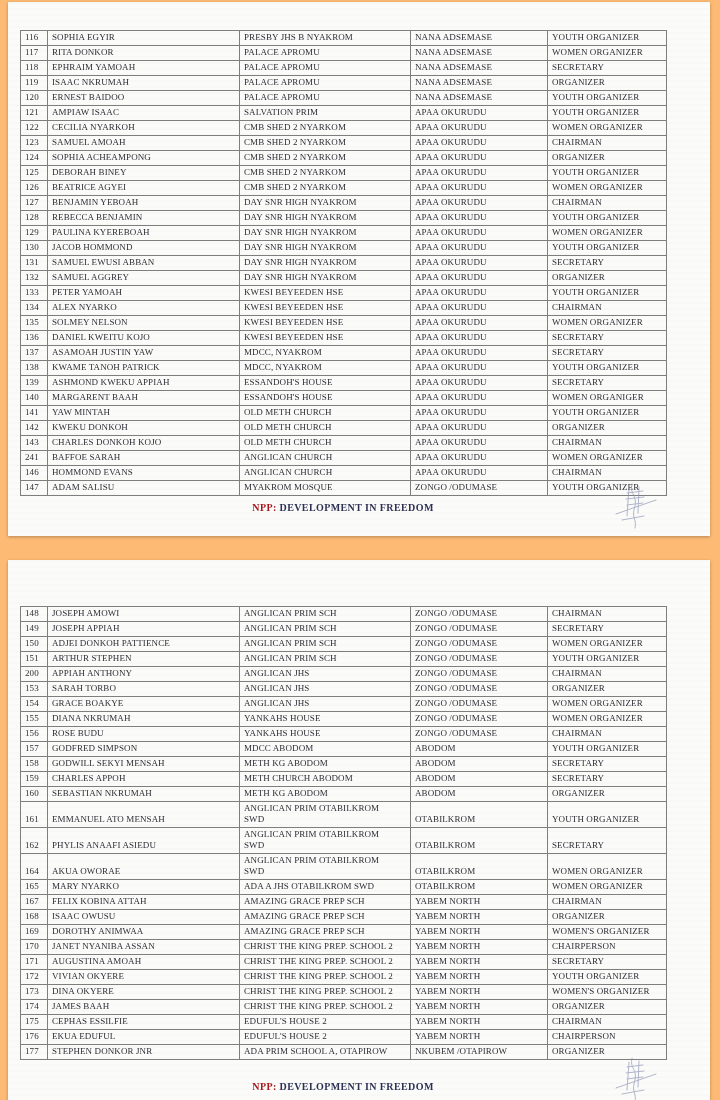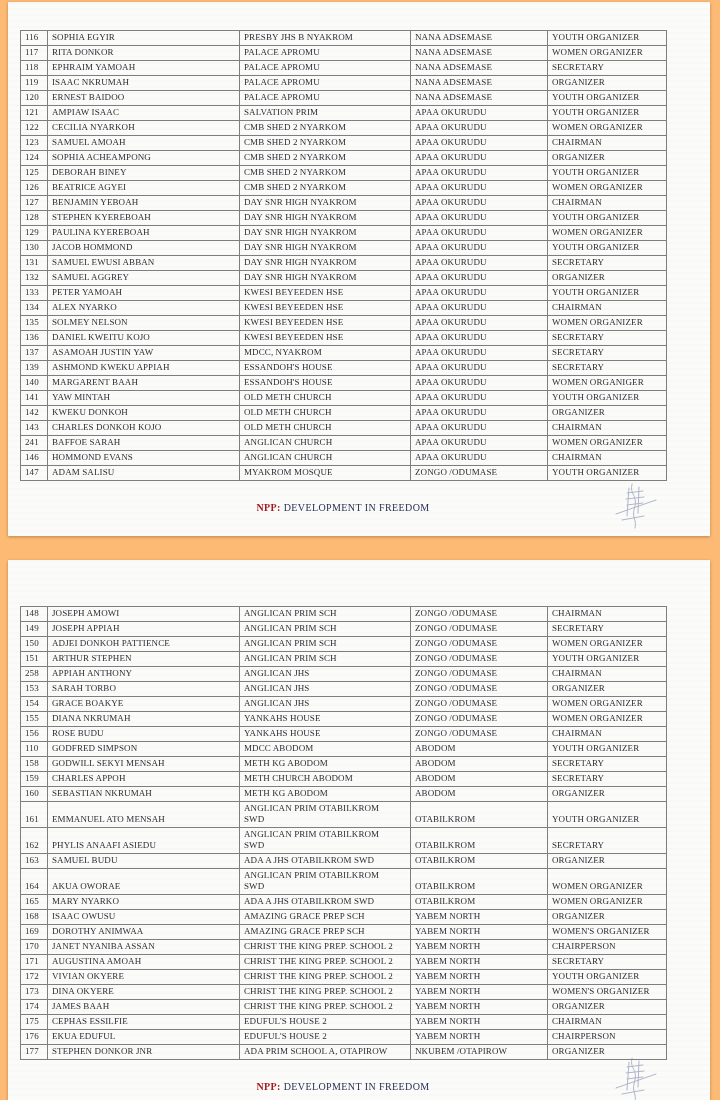--- a/index.html
+++ b/index.html
@@ -16,21 +16,21 @@
   table.roster td{border:1px solid #7e7e7e;font-size:9px;line-height:11px;color:#2e2e36;
         padding:1px 3px 2px 4px;white-space:pre-line;overflow:hidden;vertical-align:bottom;
         letter-spacing:.1px;}
   table.roster tr{height:14px;}
   col.c0{width:27px;} col.c1{width:192px;} col.c2{width:171px;} col.c3{width:137px;} col.c4{width:119px;}
   .footer{position:absolute;left:12px;width:646px;text-align:center;font-size:10px;letter-spacing:.4px;
           color:#2c3154;}
   .page-1 .footer{top:500px;}
   .page-2 .footer{top:521px;}
   .party{color:#a6171f;font-weight:bold;}
-  .slogan{color:#2c3154;}
+  .slogan{color:#2c3154;font-weight:bold;}
   .scribble{position:absolute;right:48px;width:52px;height:52px;opacity:.75;}
   .page-1 .scribble{top:478px;}
   .page-2 .scribble{top:494px;}
 </style>
 </head>
 <body>
 
 <div class="stage">
 
   <div class="page page-1">
@@ -122,21 +122,21 @@
           </tr>
           <tr>
             <td>127</td>
             <td>BENJAMIN YEBOAH</td>
             <td>DAY SNR HIGH NYAKROM</td>
             <td>APAA OKURUDU</td>
             <td>CHAIRMAN</td>
           </tr>
           <tr>
             <td>128</td>
-            <td>STEPHEN KYEREBOAH</td>
+            <td>REBECCA BENJAMIN</td>
             <td>DAY SNR HIGH NYAKROM</td>
             <td>APAA OKURUDU</td>
             <td>YOUTH ORGANIZER</td>
           </tr>
           <tr>
             <td>129</td>
             <td>PAULINA KYEREBOAH</td>
             <td>DAY SNR HIGH NYAKROM</td>
             <td>APAA OKURUDU</td>
             <td>WOMEN ORGANIZER</td>
@@ -189,20 +189,27 @@
             <td>KWESI BEYEEDEN HSE</td>
             <td>APAA OKURUDU</td>
             <td>SECRETARY</td>
           </tr>
           <tr>
             <td>137</td>
             <td>ASAMOAH JUSTIN YAW</td>
             <td>MDCC, NYAKROM</td>
             <td>APAA OKURUDU</td>
             <td>SECRETARY</td>
+          </tr>
+          <tr>
+            <td>138</td>
+            <td>KWAME TANOH PATRICK</td>
+            <td>MDCC, NYAKROM</td>
+            <td>APAA OKURUDU</td>
+            <td>YOUTH ORGANIZER</td>
           </tr>
           <tr>
             <td>139</td>
             <td>ASHMOND KWEKU APPIAH</td>
             <td>ESSANDOH'S HOUSE</td>
             <td>APAA OKURUDU</td>
             <td>SECRETARY</td>
           </tr>
           <tr>
             <td>140</td>
@@ -305,21 +312,21 @@
             <td>WOMEN ORGANIZER</td>
           </tr>
           <tr>
             <td>151</td>
             <td>ARTHUR STEPHEN</td>
             <td>ANGLICAN PRIM SCH</td>
             <td>ZONGO /ODUMASE</td>
             <td>YOUTH ORGANIZER</td>
           </tr>
           <tr>
-            <td>258</td>
+            <td>200</td>
             <td>APPIAH ANTHONY</td>
             <td>ANGLICAN JHS</td>
             <td>ZONGO /ODUMASE</td>
             <td>CHAIRMAN</td>
           </tr>
           <tr>
             <td>153</td>
             <td>SARAH TORBO</td>
             <td>ANGLICAN JHS</td>
             <td>ZONGO /ODUMASE</td>
@@ -340,21 +347,21 @@
             <td>WOMEN ORGANIZER</td>
           </tr>
           <tr>
             <td>156</td>
             <td>ROSE BUDU</td>
             <td>YANKAHS HOUSE</td>
             <td>ZONGO /ODUMASE</td>
             <td>CHAIRMAN</td>
           </tr>
           <tr>
-            <td>110</td>
+            <td>157</td>
             <td>GODFRED SIMPSON</td>
             <td>MDCC ABODOM</td>
             <td>ABODOM</td>
             <td>YOUTH ORGANIZER</td>
           </tr>
           <tr>
             <td>158</td>
             <td>GODWILL SEKYI MENSAH</td>
             <td>METH KG ABODOM</td>
             <td>ABODOM</td>
@@ -384,40 +391,40 @@
           </tr>
           <tr>
             <td>162</td>
             <td>PHYLIS ANAAFI ASIEDU</td>
             <td>ANGLICAN PRIM OTABILKROM
 SWD</td>
             <td>OTABILKROM</td>
             <td>SECRETARY</td>
           </tr>
           <tr>
-            <td>163</td>
-            <td>SAMUEL BUDU</td>
-            <td>ADA A JHS OTABILKROM SWD</td>
-            <td>OTABILKROM</td>
-            <td>ORGANIZER</td>
-          </tr>
-          <tr>
             <td>164</td>
             <td>AKUA OWORAE</td>
             <td>ANGLICAN PRIM OTABILKROM
 SWD</td>
             <td>OTABILKROM</td>
             <td>WOMEN ORGANIZER</td>
           </tr>
           <tr>
             <td>165</td>
             <td>MARY NYARKO</td>
             <td>ADA A JHS OTABILKROM SWD</td>
             <td>OTABILKROM</td>
             <td>WOMEN ORGANIZER</td>
+          </tr>
+          <tr>
+            <td>167</td>
+            <td>FELIX KOBINA ATTAH</td>
+            <td>AMAZING GRACE PREP SCH</td>
+            <td>YABEM NORTH</td>
+            <td>CHAIRMAN</td>
           </tr>
           <tr>
             <td>168</td>
             <td>ISAAC OWUSU</td>
             <td>AMAZING GRACE PREP SCH</td>
             <td>YABEM NORTH</td>
             <td>ORGANIZER</td>
           </tr>
           <tr>
             <td>169</td>

